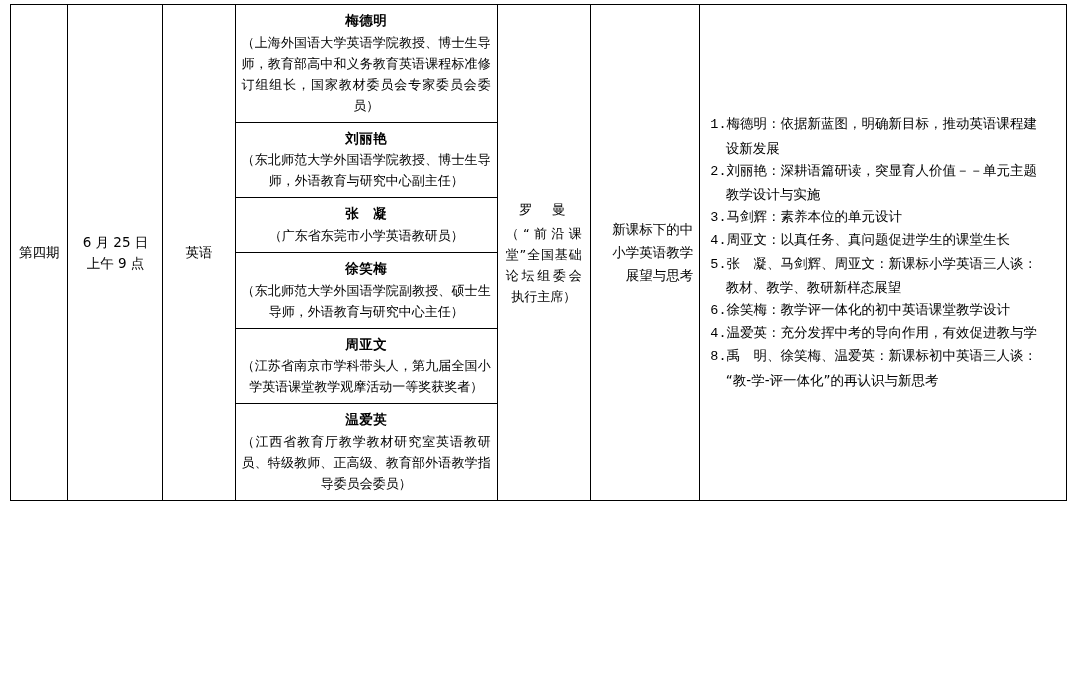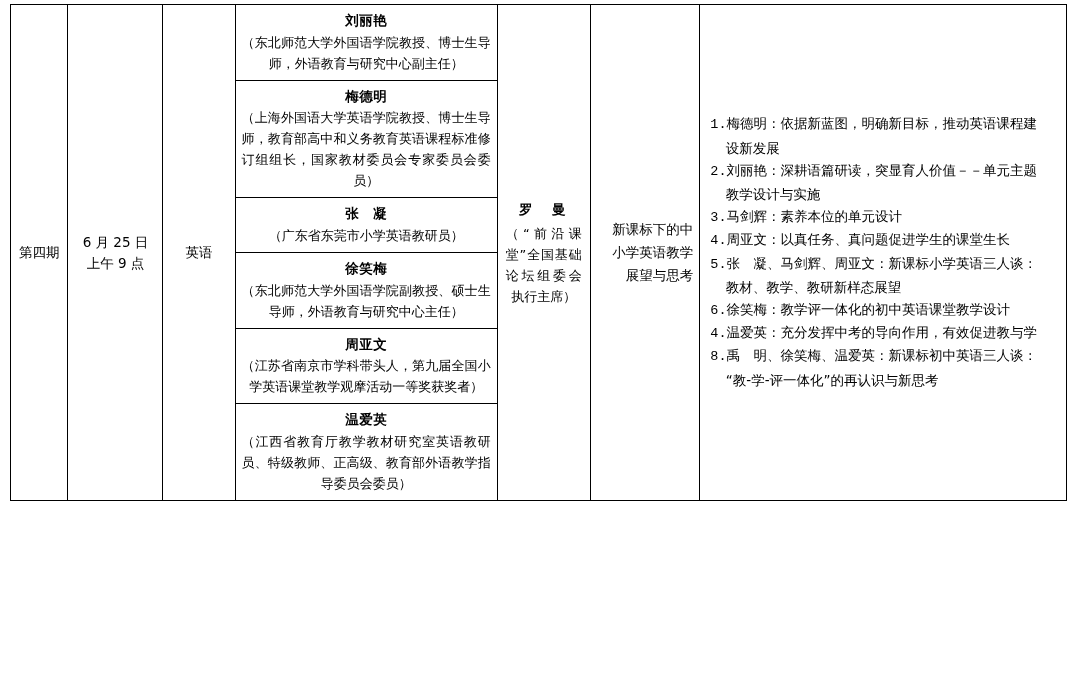--- a/index.html
+++ b/index.html
@@ -77,21 +77,21 @@
   }
 
   .host-wrap {
     text-align: center;
     font-size: 13.5px;
     line-height: 1.65;
     padding: 4px 8px;
   }
   .host-name {
     display: block;
-    font-weight: bold;
+    font-weight: normal;
     letter-spacing: 3px;
     margin-bottom: 2px;
   }
   .host-role {
     display: block;
     text-align: justify;
     text-align-last: center;
     font-size: 13px;
     line-height: 1.62;
   }
@@ -137,28 +137,28 @@
 
         <td class="col-subj cell-center">
           <span class="line">英语</span>
         </td>
 
         <td class="col-people">
           <table class="speakers">
             <tbody>
               <tr>
                 <td>
+                  <span class="sp-name">梅德明</span>
+                  <span class="sp-desc">（上海外国语大学英语学院教授、博士生导师，教育部高中和义务教育英语课程标准修订组组长，国家教材委员会专家委员会委员）</span>
+                </td>
+              </tr>
+              <tr>
+                <td>
                   <span class="sp-name">刘丽艳</span>
                   <span class="sp-desc">（东北师范大学外国语学院教授、博士生导师，外语教育与研究中心副主任）</span>
-                </td>
-              </tr>
-              <tr>
-                <td>
-                  <span class="sp-name">梅德明</span>
-                  <span class="sp-desc">（上海外国语大学英语学院教授、博士生导师，教育部高中和义务教育英语课程标准修订组组长，国家教材委员会专家委员会委员）</span>
                 </td>
               </tr>
               <tr>
                 <td>
                   <span class="sp-name">张　凝</span>
                   <span class="sp-desc">（广东省东莞市小学英语教研员）</span>
                 </td>
               </tr>
               <tr>
                 <td>

